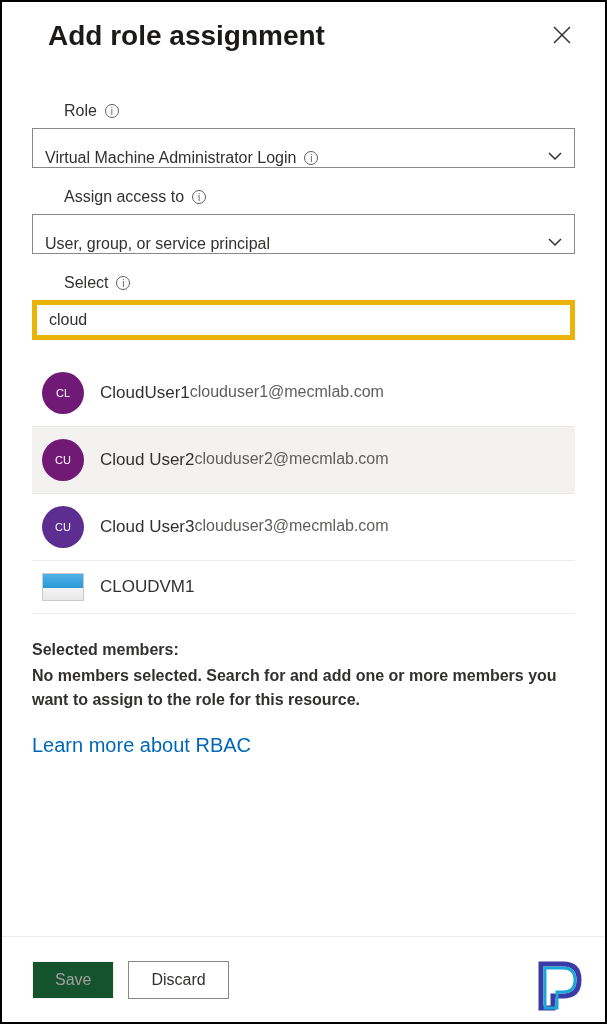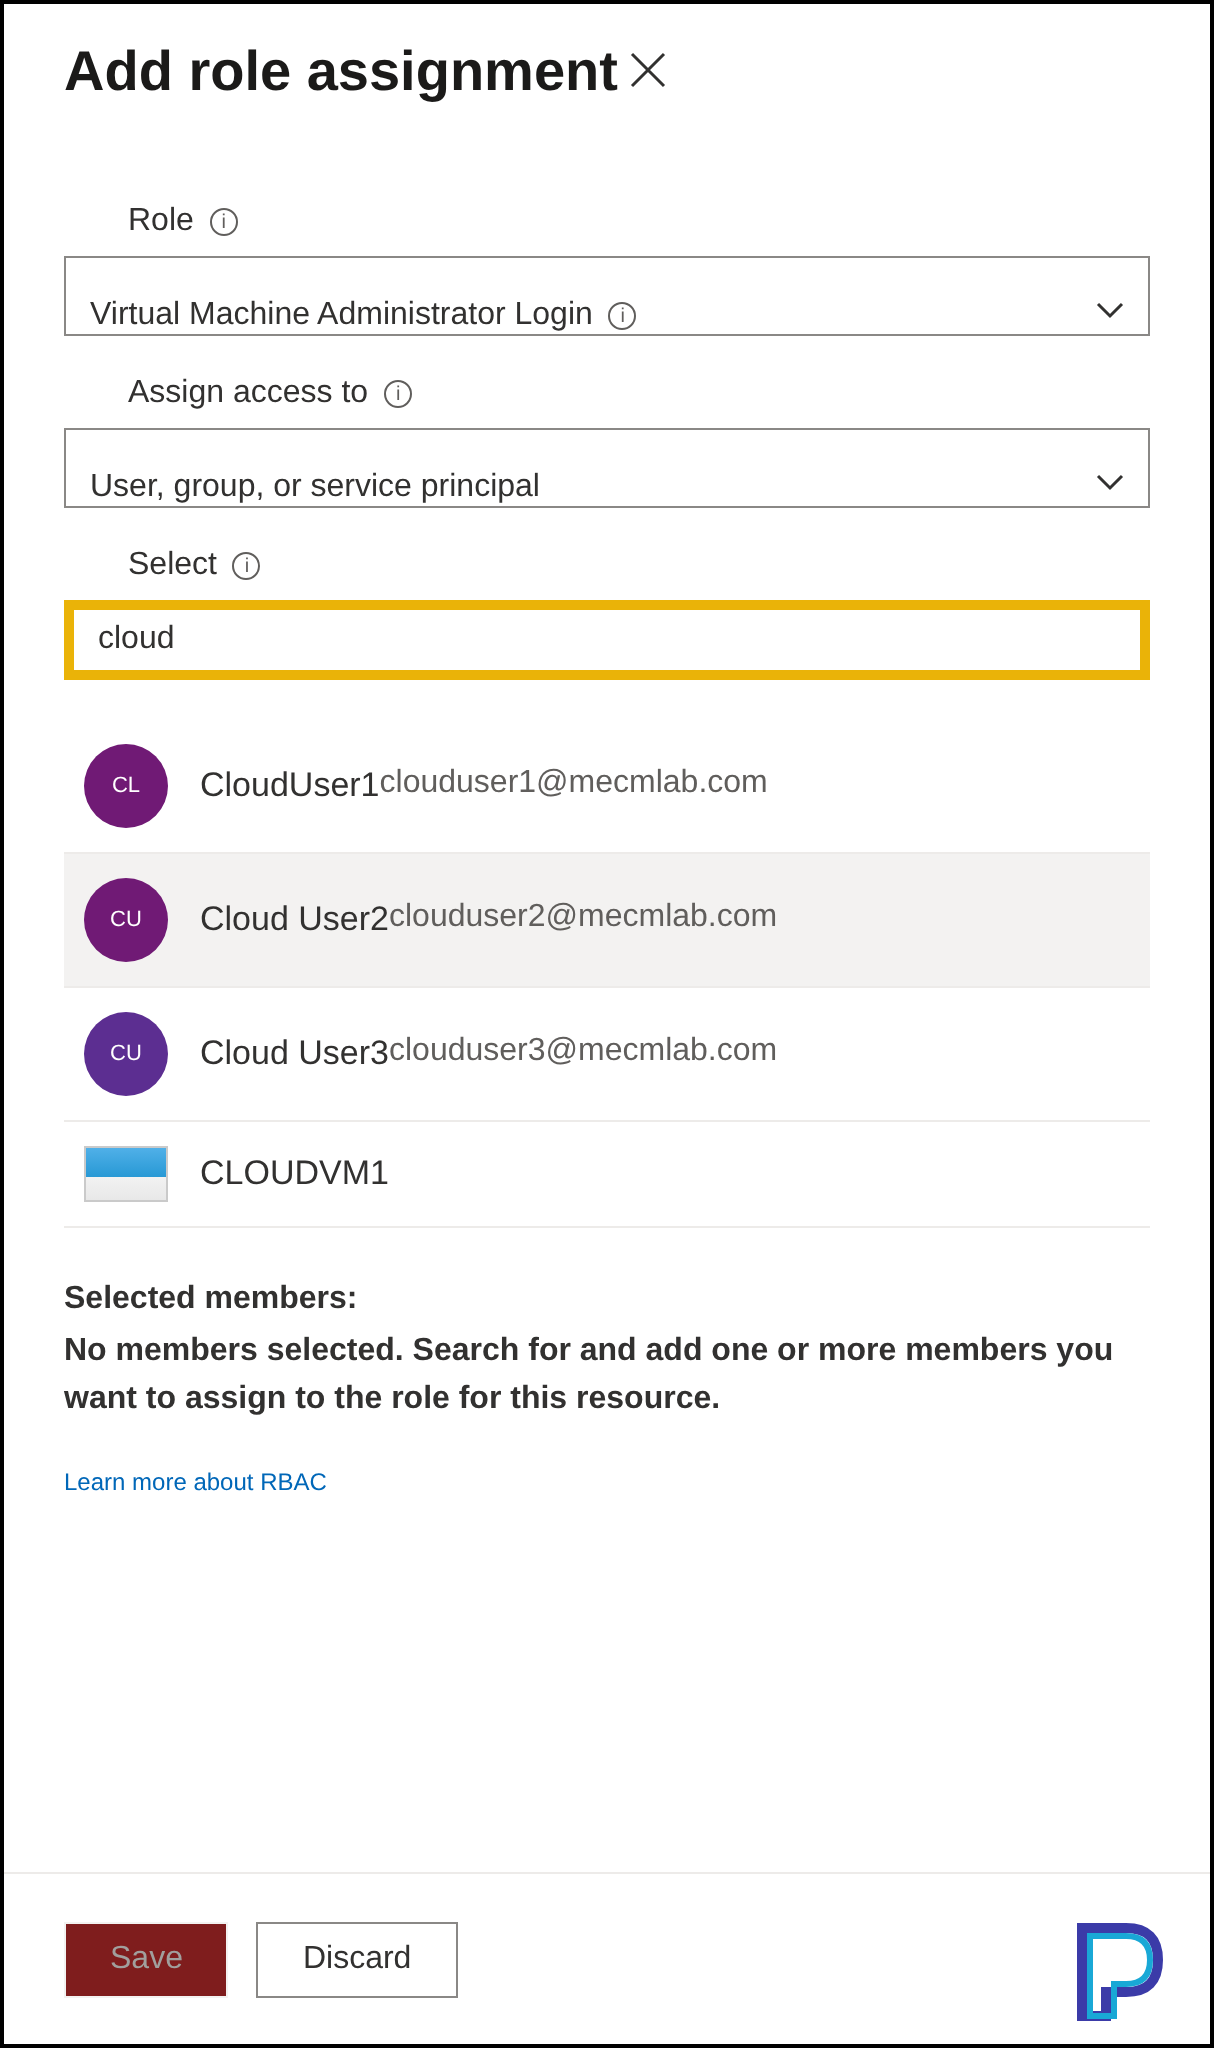--- a/index.html
+++ b/index.html
@@ -7,23 +7,23 @@
       font-family: 'Segoe UI', Tahoma, sans-serif;
       width: 607px;
       height: 1024px;
       border: 2px solid #000;
       background: #fff;
       position: relative;
       overflow: hidden;
     }
     .panel-header {
       display: flex;
-      justify-content: flex-start;
+      justify-content: space-between;
       align-items: flex-start;
-      padding: 18px 28px 10px 30px;
+      padding: 18px 28px 10px 46px;
     }
     .panel-title {
       font-size: 28px;
       font-weight: 600;
       color: #1b1a19;
     }
     .close-btn {
       font-size: 20px;
       color: #323130;
       cursor: pointer;
@@ -142,21 +142,21 @@
     .selected-section {
       margin-top: 18px;
       font-size: 16px;
       color: #323130;
       line-height: 1.5;
       font-weight: bold;
     }
     .selected-label { color: #323130; margin-bottom: 2px; }
     .link {
       color: #0067b8;
-      font-size: 12px;
+      font-size: 20px;
       margin-top: 22px;
       display: inline-block;
       cursor: pointer;
     }
     .footer {
       position: absolute;
       bottom: 0; left: 0; right: 0;
       height: 86px;
       border-top: 1px solid #edebe9;
       display: flex;
@@ -168,21 +168,21 @@
     .btn {
       height: 38px;
       padding: 0 22px;
       font-size: 16px;
       border: 1px solid #8a8886;
       background: #fff;
       cursor: pointer;
       color: #323130;
     }
     .btn.disabled {
-      background: #7f1d1d;
+      background: #14532d;
       color: #a19f9d;
       border: 1px solid #f3f2f1;
       cursor: default;
     }
     .logo {
       position: absolute;
       right: 14px;
       bottom: 8px;
       width: 56px; height: 56px;
       pointer-events: none;

